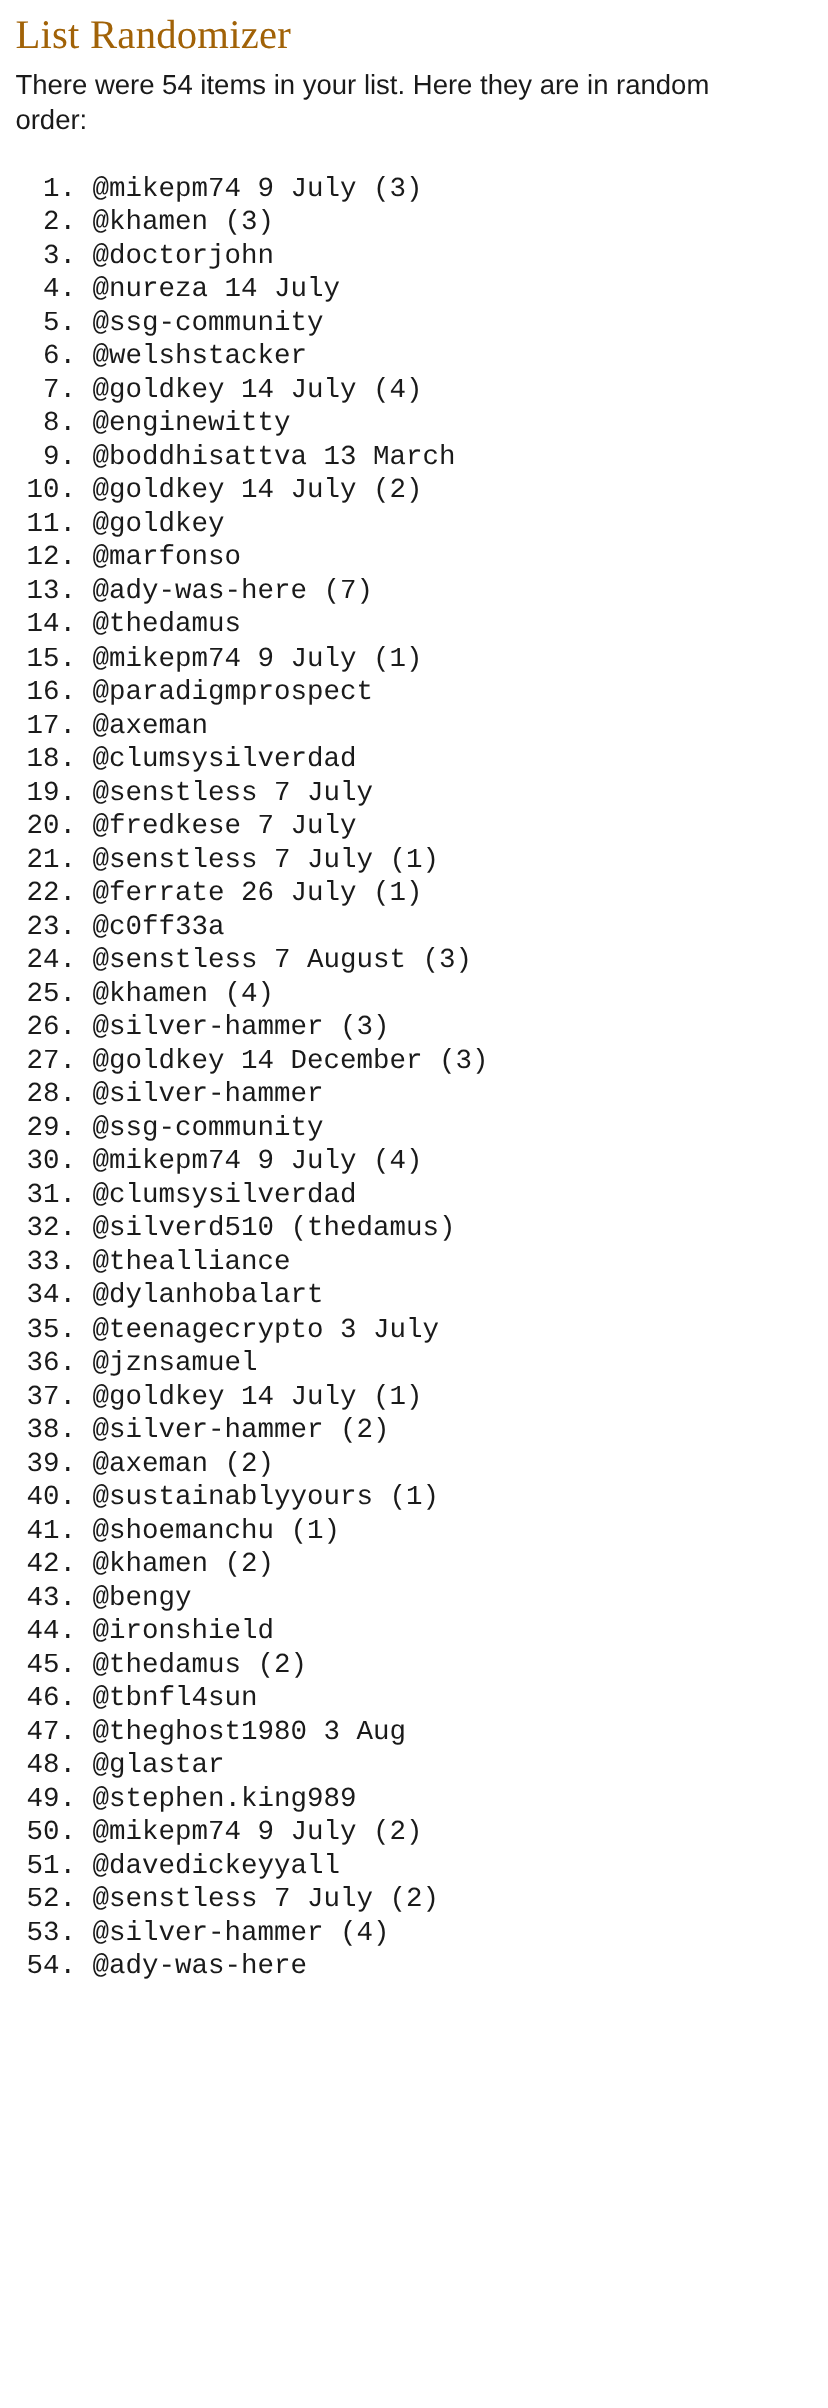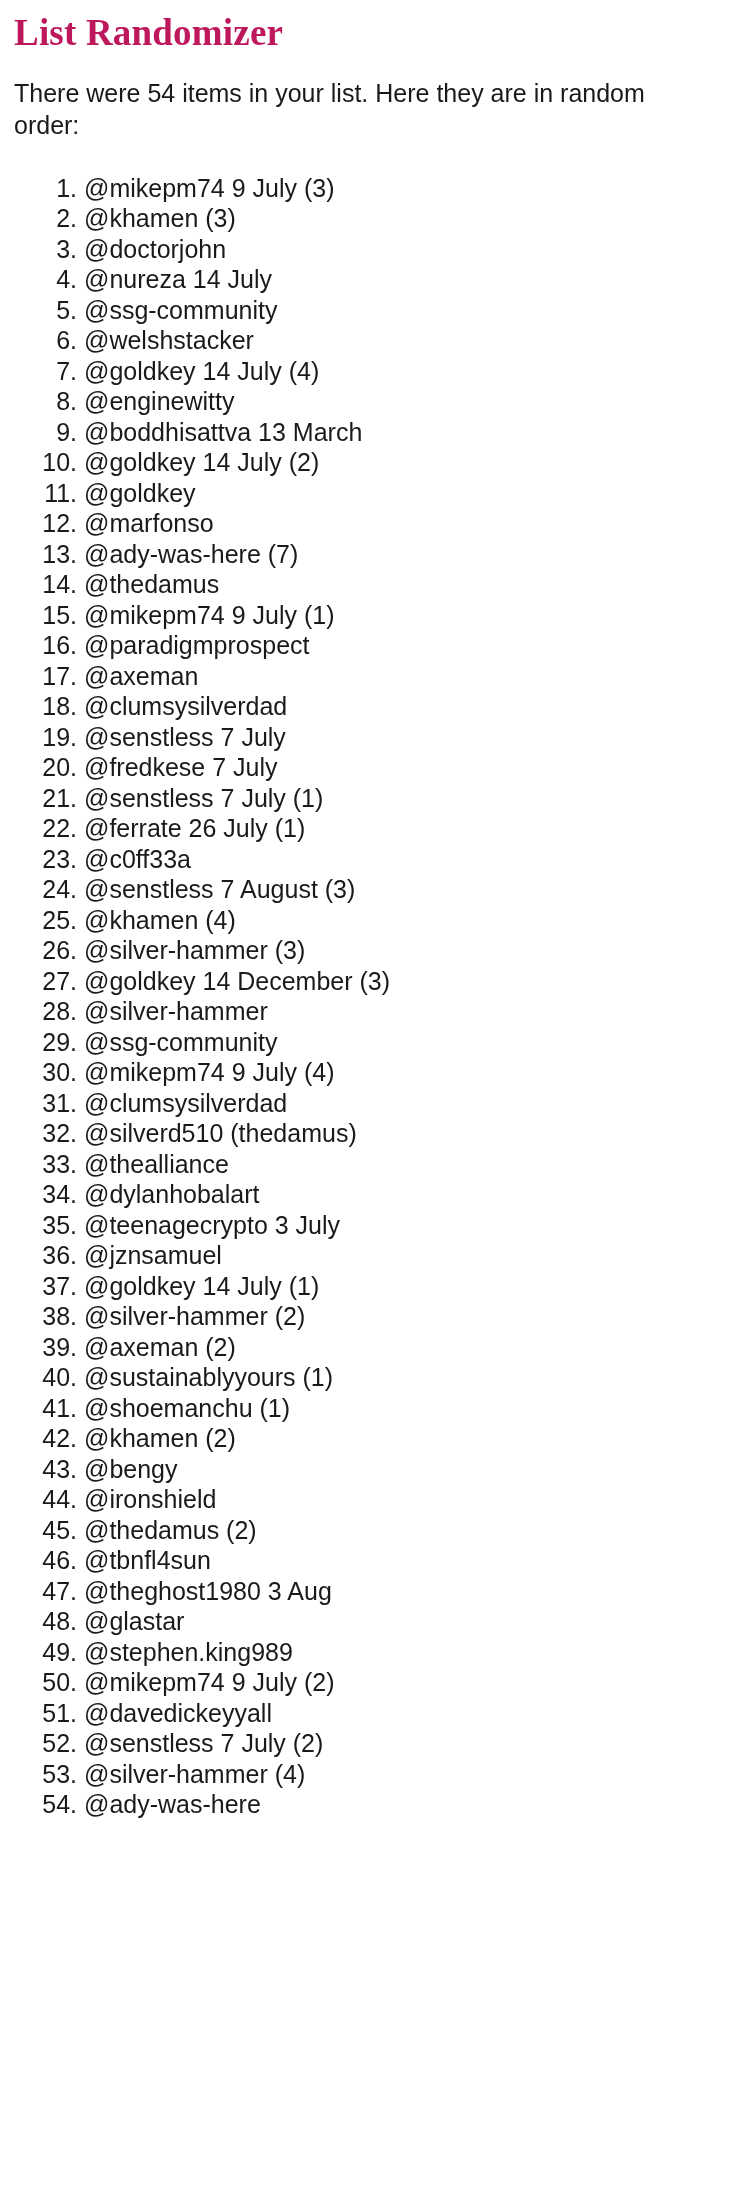--- a/index.html
+++ b/index.html
@@ -15,47 +15,48 @@
     -webkit-font-smoothing: antialiased;
   }
   .page {
     padding: 0 14px;
     box-sizing: border-box;
     width: 753px;
   }
   .page-title {
     font-family: "Liberation Serif", serif;
     font-size: 37px;
-    font-weight: 700;
-    color: #be185d;
+    font-weight: 400;
+    color: #a16207;
     margin: 0;
     padding: 12px 0 2px 0;
     line-height: 1.15;
     letter-spacing: 0.2px;
   }
   .intro {
     font-size: 25px;
     line-height: 1.28;
-    margin: 20px 0 0 0;
+    margin: 4px 0 0 0;
     color: #1a1a1a;
     max-width: 690px;
   }
   ol.result-list {
     margin: 34px 0 0 0;
     padding-left: 70px;
     list-style-position: outside;
     list-style-type: decimal;
   }
   ol.result-list > li {
     font-size: 25px;
     line-height: 1.06;
     color: #1a1a1a;
     padding: 0;
     margin: 0 0 4px 0;
     white-space: nowrap;
+    font-family: Liberation Mono, monospace;
   }
   ol.result-list > li::marker {
     font-size: 25px;
     color: #1a1a1a;
   }
 </style>
 </head>
 <body>
 
 <div class="page">

